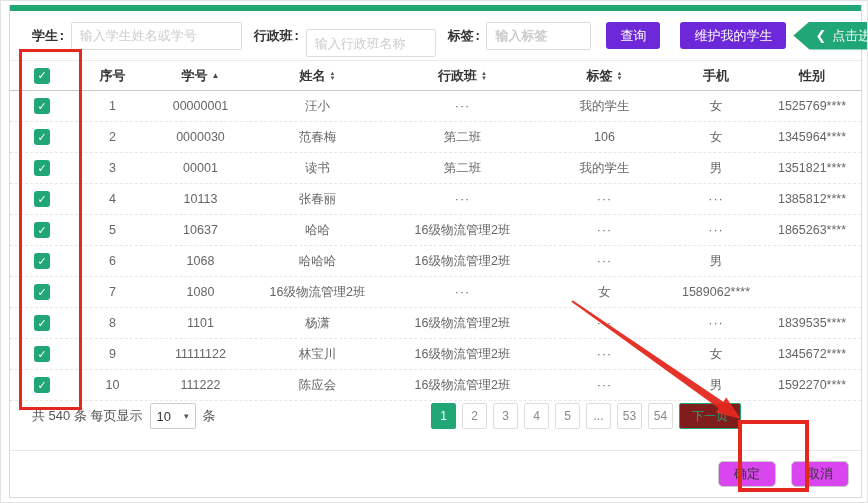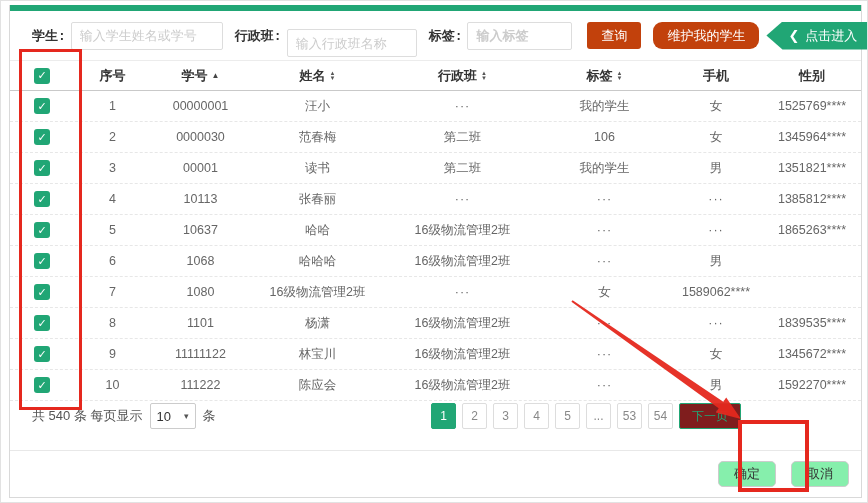--- a/index.html
+++ b/index.html
@@ -20,29 +20,29 @@
   .filters {
     height:50px; display:flex; align-items:center; padding-left:22px;
     border-bottom:1px solid #ececec; flex:none;
   }
   .flabel { font-size:13px; font-weight:bold; color:#333; margin-right:5px; white-space:nowrap;font-family:Liberation Mono, monospace; }
   .fin {
     height:28px; border:1px solid #ddd; border-radius:2px; padding:0 8px;
     font-size:13px; color:#555; outline:none;
   }
   .fin::placeholder { color:#ccc; }
-  .in-student { width:152px; margin-right:12px; }
+  .in-student { width:171px; margin-right:12px; }
   .in-class   { width:130px; margin-right:12px;margin-top:15px; }
   .in-tag     { width:105px;font-weight:bold; }
   .btn-green {
-    background:#c2410c; color:#fff; border:none; border-radius:3px;
+    background:#6d28d9; color:#fff; border:none; border-radius:3px;
     font-size:13px; height:27px; padding:0 14px; cursor:pointer; white-space:nowrap;
   }
   .btn-search { margin-left:15px; }
-  .btn-maintain { margin-left:12px;border-radius:9px; }
+  .btn-maintain { margin-left:20px; }
   .enter-tag {
     margin-left:7px; height:28px; background:#21a675; color:#fff;
     display:flex; align-items:center; font-size:13px; padding:0 12px 0 22px;
     clip-path:polygon(16px 0, 100% 0, 100% 100%, 16px 100%, 0 50%);
     cursor:pointer; white-space:nowrap;
   }
   .enter-tag .chev { font-size:13px; font-weight:bold; margin-right:6px; }
 
   
   .grid { display:grid; grid-template-columns:64px 77px 99px 135px 155px 129px 94px 1fr; }
@@ -91,21 +91,21 @@
   }
 
   
   .action-bar {
     margin-top:auto; height:47px; border-top:1px solid #e8e8e8;
     display:flex; align-items:center; justify-content:flex-end; gap:15px;
     padding-right:12px; flex:none;
   }
   .act-btn {
     height:26px; padding:0 15px; font-size:13px; color:#333;
-    background:#86efac; border:1px solid #ccc; border-radius:5px; cursor:pointer;
+    background:#d946ef; border:1px solid #ccc; border-radius:5px; cursor:pointer;
   }
 
   
   .anno { position:absolute; pointer-events:none; }
   .anno-box1 { left:18px; top:48px; width:63px; height:361px; border:3px solid #e5281e; }
   .anno-box2 { left:737px; top:419px; width:71px; height:72px; border:4px solid #e5281e; }
   .anno-arrow { left:0; top:0; width:868px; height:503px; }
 </style>
 </head>
 <body>

